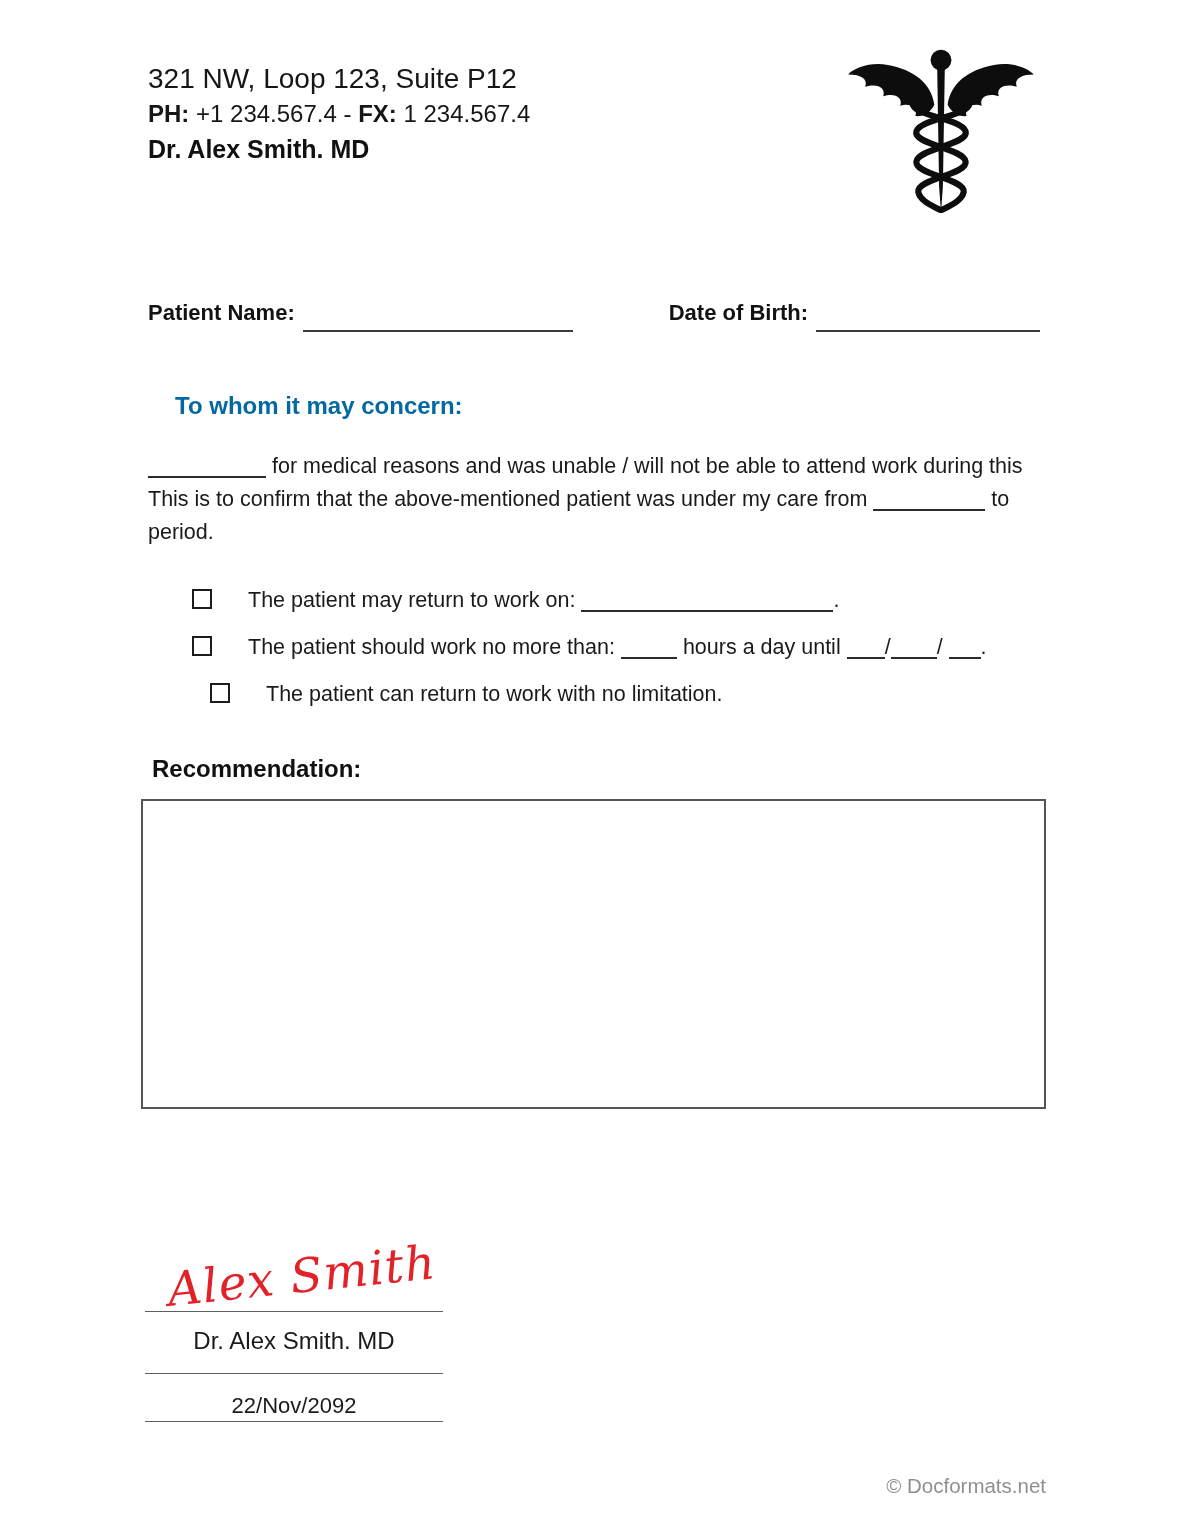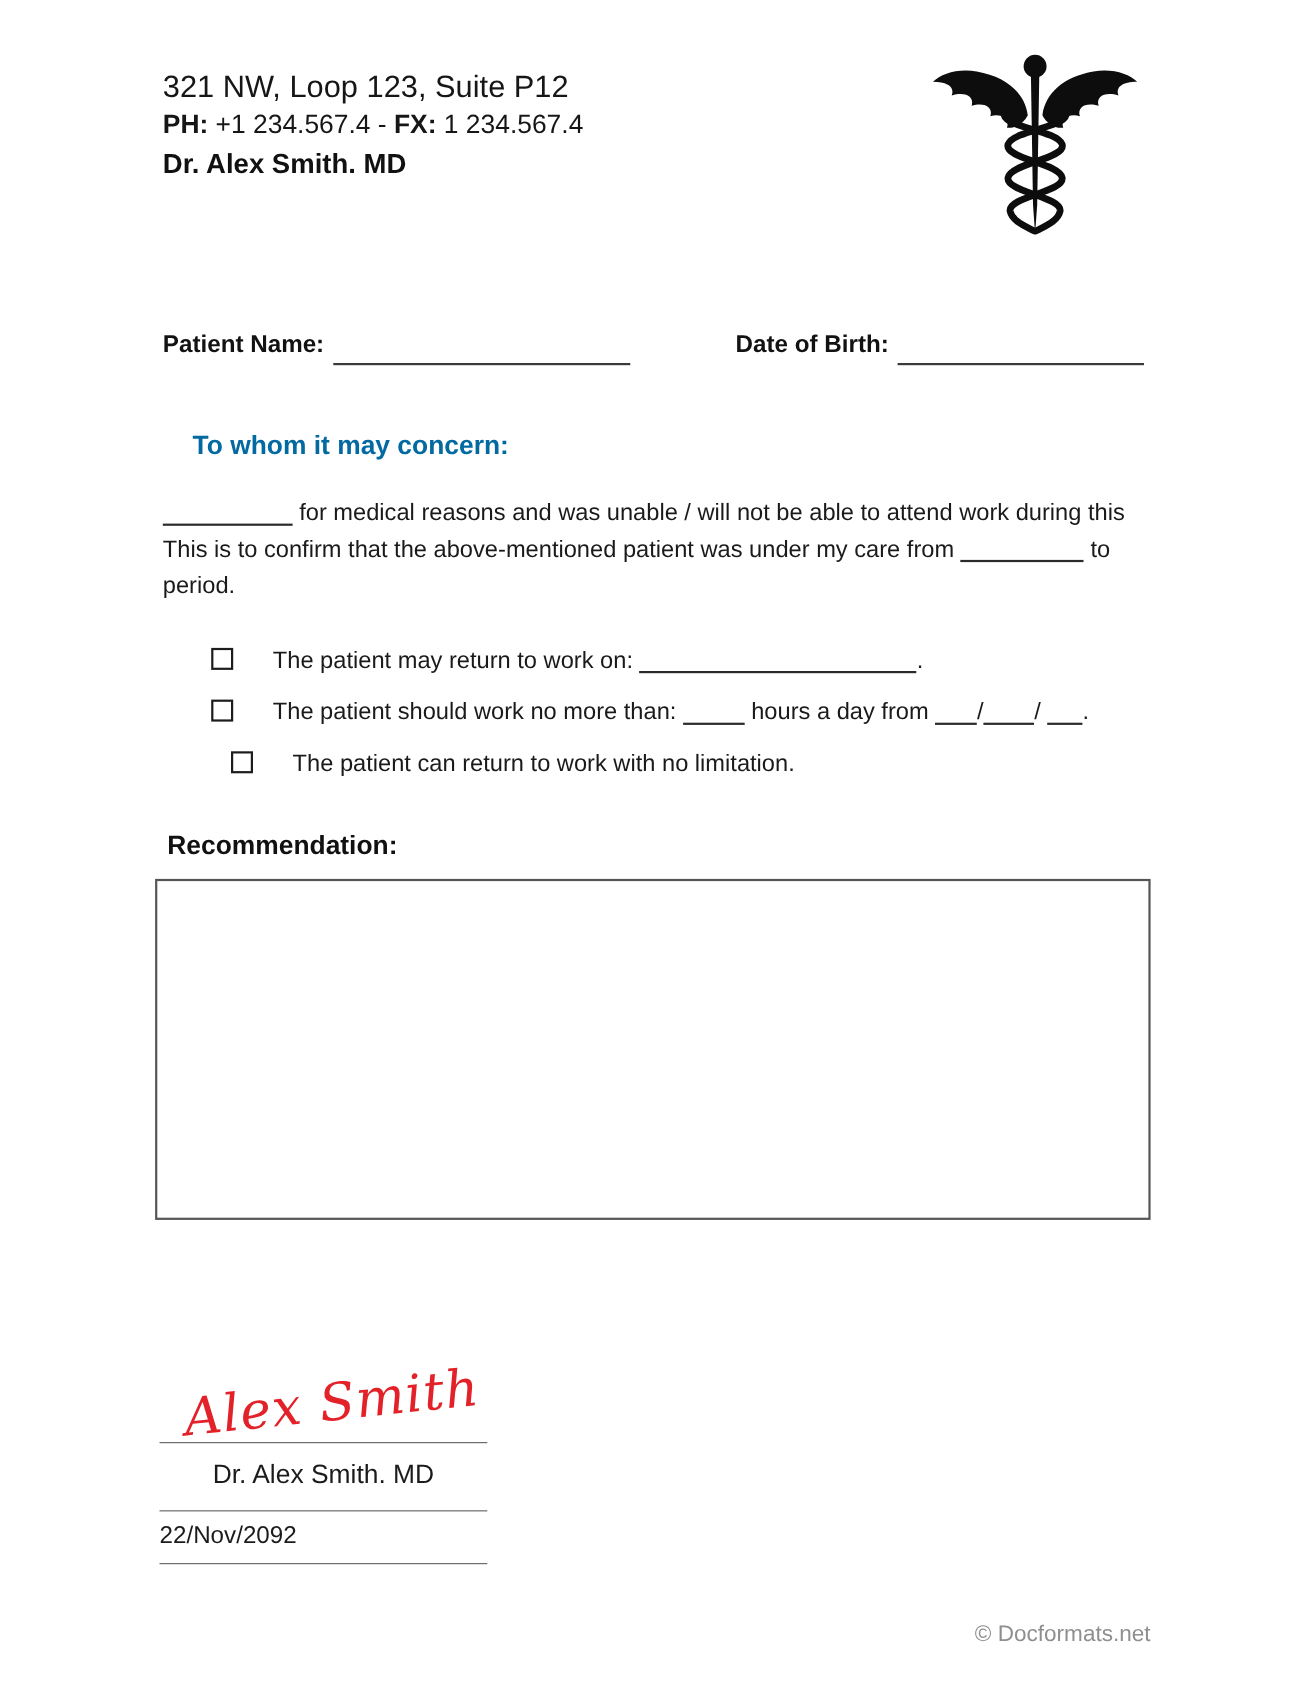--- a/index.html
+++ b/index.html
@@ -37,21 +37,21 @@
   .rec-label{position:absolute;left:152px;top:755px;font-size:24px;font-weight:700;color:#111;}
   .rec-box{position:absolute;left:141px;top:799px;width:901px;height:306px;border:2px solid #555;background:#fff;}
   
   .sig-block{position:absolute;left:145px;top:1245px;width:298px;}
   .sig-script{position:absolute;left:22px;top:2px;width:290px;
     font-family:"DejaVu Serif","Liberation Serif",serif;font-style:italic;
     font-size:47px;color:#e32128;transform:rotate(-6deg);white-space:nowrap;letter-spacing:1px;}
   .sig-line{position:absolute;left:0;width:298px;border-top:1.7px solid #5e5e5e;}
   .sig-line1{top:66px;} .sig-line2{top:128px;} .sig-line3{top:176px;}
   .sig-name{position:absolute;top:82px;width:100%;text-align:center;font-size:24px;color:#1b1b1b;}
-  .sig-date{position:absolute;top:138px;width:100%;text-align:left;font-size:22px;color:#1b1b1b;}
+  .sig-date{position:absolute;top:148px;width:100%;text-align:center;font-size:22px;color:#1b1b1b;}
   
   .footer{position:absolute;right:140px;top:1474px;font-size:20.5px;color:#8f8f8f;}
 </style>
 </head>
 <body>
 
 <div class="page">
 
   <div class="header">
     <div class="addr">321 NW, Loop 123, Suite P12</div>
@@ -99,21 +99,21 @@
   </div>
 
   <div class="check-row row1">
     <span class="checkbox"></span><span>The patient may return to work on:</span>
     <span class="blank w252"></span><span>.</span>
   </div>
 
   <div class="check-row row2">
     <span class="checkbox"></span><span>The patient should work no more than:</span>
     <span class="blank w56"></span>
-    <span>hours a day from</span>
+    <span>hours a day until</span>
     <span class="blank w38"></span><span>/</span><span class="blank w46"></span><span>/</span>
     <span class="blank w32"></span><span>.</span>
   </div>
 
   <div class="check-row row3">
     <span class="checkbox"></span><span>The patient can return to work with no limitation.</span>
   </div>
 
   <div class="rec-label">Recommendation:</div>
   <div class="rec-box"></div>

